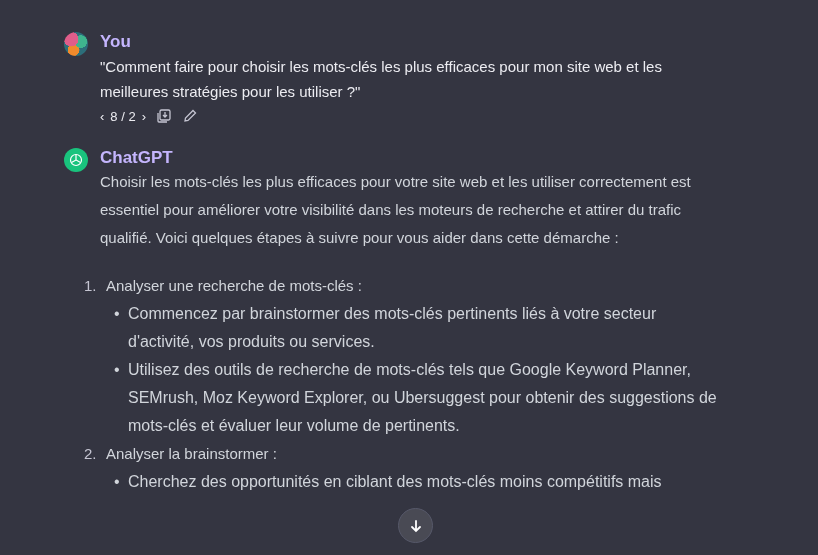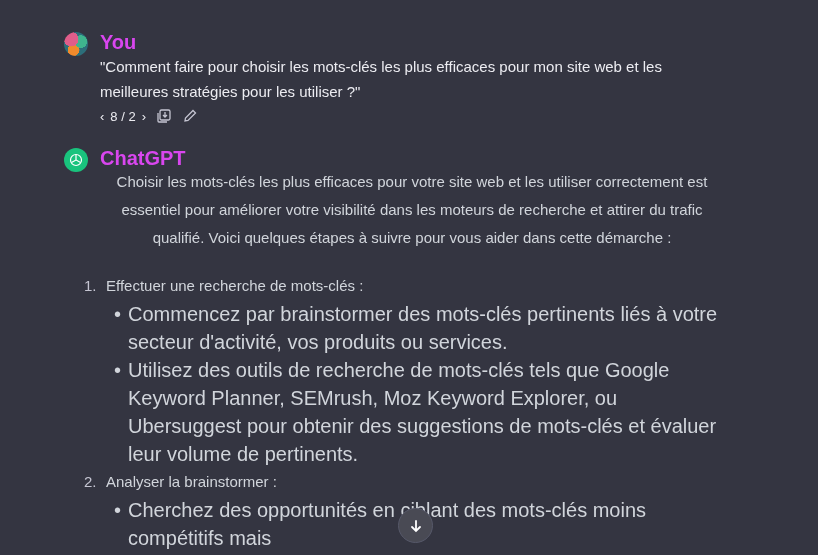--- a/index.html
+++ b/index.html
@@ -12,33 +12,33 @@
   .msg { position:absolute; left:64px; width:660px; }
   .avatar { position:absolute; left:0; top:0; width:24px; height:24px; border-radius:50%; overflow:hidden; }
   .user-avatar {
     background: radial-gradient(circle at 30% 30%, #e05d8a 0 30%, transparent 31%),
                 radial-gradient(circle at 70% 40%, #3fb58e 0 28%, transparent 29%),
                 radial-gradient(circle at 40% 75%, #f08a2c 0 25%, transparent 26%),
                 #2c6e7a;
   }
   .gpt-avatar { background:#19c37d; display:flex; align-items:center; justify-content:center; }
   .body { margin-left:36px; }
-  .author { font-weight:bold; font-size:20px; line-height:20px; color:#d946ef; }
+  .author { font-weight:bold; font-size:17px; line-height:20px; color:#c4b5fd; }
   .text { font-size:15px; line-height:25px; color:#ececf1; }
   .ai .text { line-height:28px; color:#d1d5db; }
   .tools { display:flex; align-items:center; gap:10px; margin-top:4px; color:#c5c5d2; font-size:13px; }
   .pager { display:flex; align-items:center; gap:6px; }
   .pager span { color:#ececf1; }
   .chev { color:#8e8ea0; font-size:13px; cursor:pointer; }
   .ic { width:16px; height:16px; display:inline-block; cursor:pointer; }
   ol { margin:20px 0 0 0; padding-left:6px; list-style:none; }
   ol > li { position:relative; padding-left:0; font-size:15px; line-height:28px; color:#d1d5db; }
   ol > li .num { position:absolute; left:-22px; color:#c5c5d2; }
   ul { margin:0; padding-left:22px; list-style:none; }
-  ul li { position:relative; font-size:20px; line-height:28px; color:#d1d5db; }
+  ul li { position:relative; font-size:16px; line-height:28px; color:#d1d5db; }
   ul li::before { content:"•"; position:absolute; left:-14px; color:#d1d5db; }
   .scroll-btn {
     position:absolute; left:398px; top:508px; width:33px; height:33px; border-radius:50%;
     background:#494a54; border:1px solid #565869; display:flex; align-items:center; justify-content:center;
     cursor:pointer;
   }
 </style>
 </head>
 <body>
 
@@ -67,25 +67,25 @@
 
 <div class="msg ai" style="top:148px;">
   <div class="avatar gpt-avatar">
     <svg width="16" height="16" viewBox="0 0 16 16" fill="none" stroke="#fff" stroke-width="1.2">
       <circle cx="8" cy="8" r="5.5"></circle>
         <path d="M8 2.5v5.5l4.5 2.6M8 8l-4.5 2.6"></path>
     </svg>
   </div>
   <div class="body">
     <div class="author">ChatGPT</div>
-    <div class="text" style="margin-top:0px;text-align:center;">Choisir les mots-clés les plus efficaces pour votre site web et les utiliser correctement est essentiel pour améliorer votre visibilité dans les moteurs de recherche et attirer du trafic qualifié. Voici quelques étapes à suivre pour vous aider dans cette démarche :</div>
+    <div class="text" style="margin-top:0px;">Choisir les mots-clés les plus efficaces pour votre site web et les utiliser correctement est essentiel pour améliorer votre visibilité dans les moteurs de recherche et attirer du trafic qualifié. Voici quelques étapes à suivre pour vous aider dans cette démarche :</div>
     <ol>
       <li>
         <span class="num">1.</span>
-        <span>Effectuer une recherche de mots-clés :</span>
+        <span>Analyser une recherche de mots-clés :</span>
         <ul>
           <li>Commencez par brainstormer des mots-clés pertinents liés à votre secteur d'activité, vos produits ou services.</li>
           <li>Utilisez des outils de recherche de mots-clés tels que Google Keyword Planner, SEMrush, Moz Keyword Explorer, ou Ubersuggest pour obtenir des suggestions de mots-clés et évaluer leur volume de pertinents.</li>
         </ul>
       </li>
       <li>
         <span class="num">2.</span>
         <span>Analyser la brainstormer :</span>
         <ul>
           <li>Cherchez des opportunités en ciblant des mots-clés moins compétitifs mais</li>

